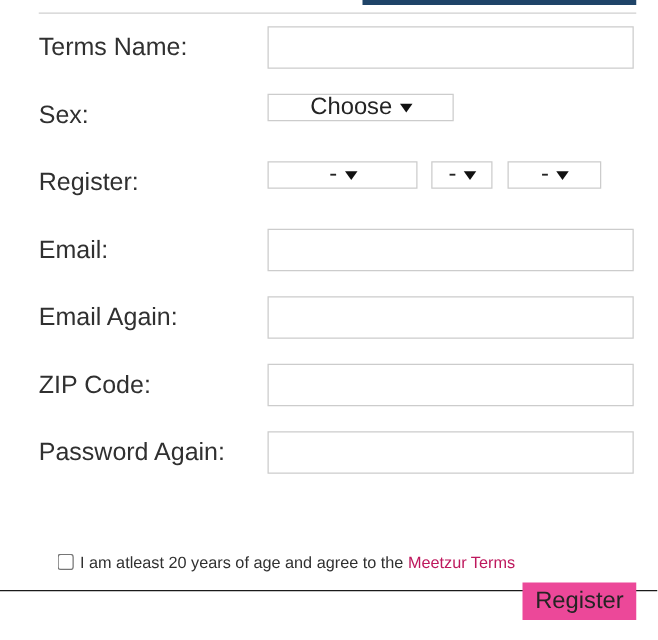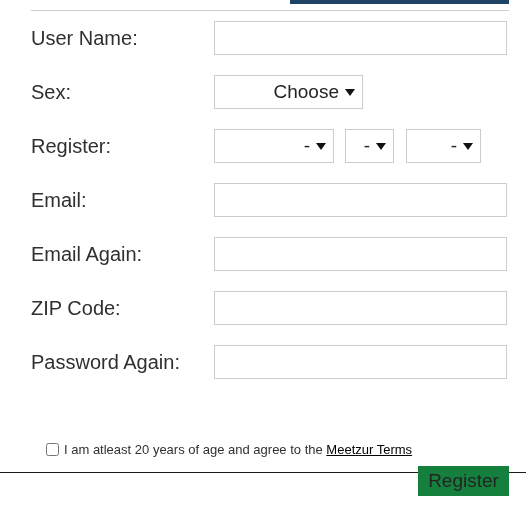--- a/index.html
+++ b/index.html
@@ -68,27 +68,27 @@
     font-size: 16px;
     color: #303030;
     padding: 0 4px;
     outline: none;
   }
 
   
   .select-box {
     position: absolute;
     top: 3px;
-    height: 34px;
+    height: 22px;
     border: 1px solid #cccccc;
     background: #ffffff;
     box-sizing: border-box;
     display: flex;
     align-items: center;
-    justify-content: flex-end;
+    justify-content: center;
     padding: 0 7px 0 8px;
     font-size: 19px;
     color: #242424;
     cursor: default;
   }
   .select-value {
     white-space: nowrap;
     overflow: hidden;
   }
   .select-arrow {
@@ -125,61 +125,60 @@
   #terms-text {
     position: absolute;
     left: 64px;
     top: 2px;
     font-size: 13px;
     line-height: 16px;
     color: #303030;
     white-space: nowrap;
   }
   #terms-link {
-    color: #000000;
-    text-decoration: underline;
+    color: #be185d;
     cursor: pointer;
   }
 
   
   #footer-rule {
     position: absolute;
     left: 0px;
     top: 472px;
     width: 526px;
     height: 1px;
     background: #1a1a1a;
   }
   #register-button {
     position: absolute;
     left: 418px;
     top: 466px;
     width: 91px;
     height: 30px;
-    background: #15803d;
+    background: #ec4899;
     border: none;
     font-family: "Liberation Sans", sans-serif;
     font-size: 19px;
     color: #242424;
     text-align: center;
     line-height: 30px;
     cursor: pointer;
     padding: 0;
   }
 </style>
 </head>
 <body>
 
 <div id="top-blue-bar"></div>
 <div id="top-divider"></div>
 
 <div id="form-area">
 
   <div class="form-row">
-    <span class="row-label">User Name:</span>
+    <span class="row-label">Terms Name:</span>
     <input class="text-input" type="text" id="input-username" placeholder="" style="">
   </div>
 
   <div class="form-row">
     <span class="row-label">Sex:</span>
     <div class="select-box" id="select-sex">
       <span class="select-value">Choose</span>
       <span class="select-arrow"></span>
     </div>
   </div>

